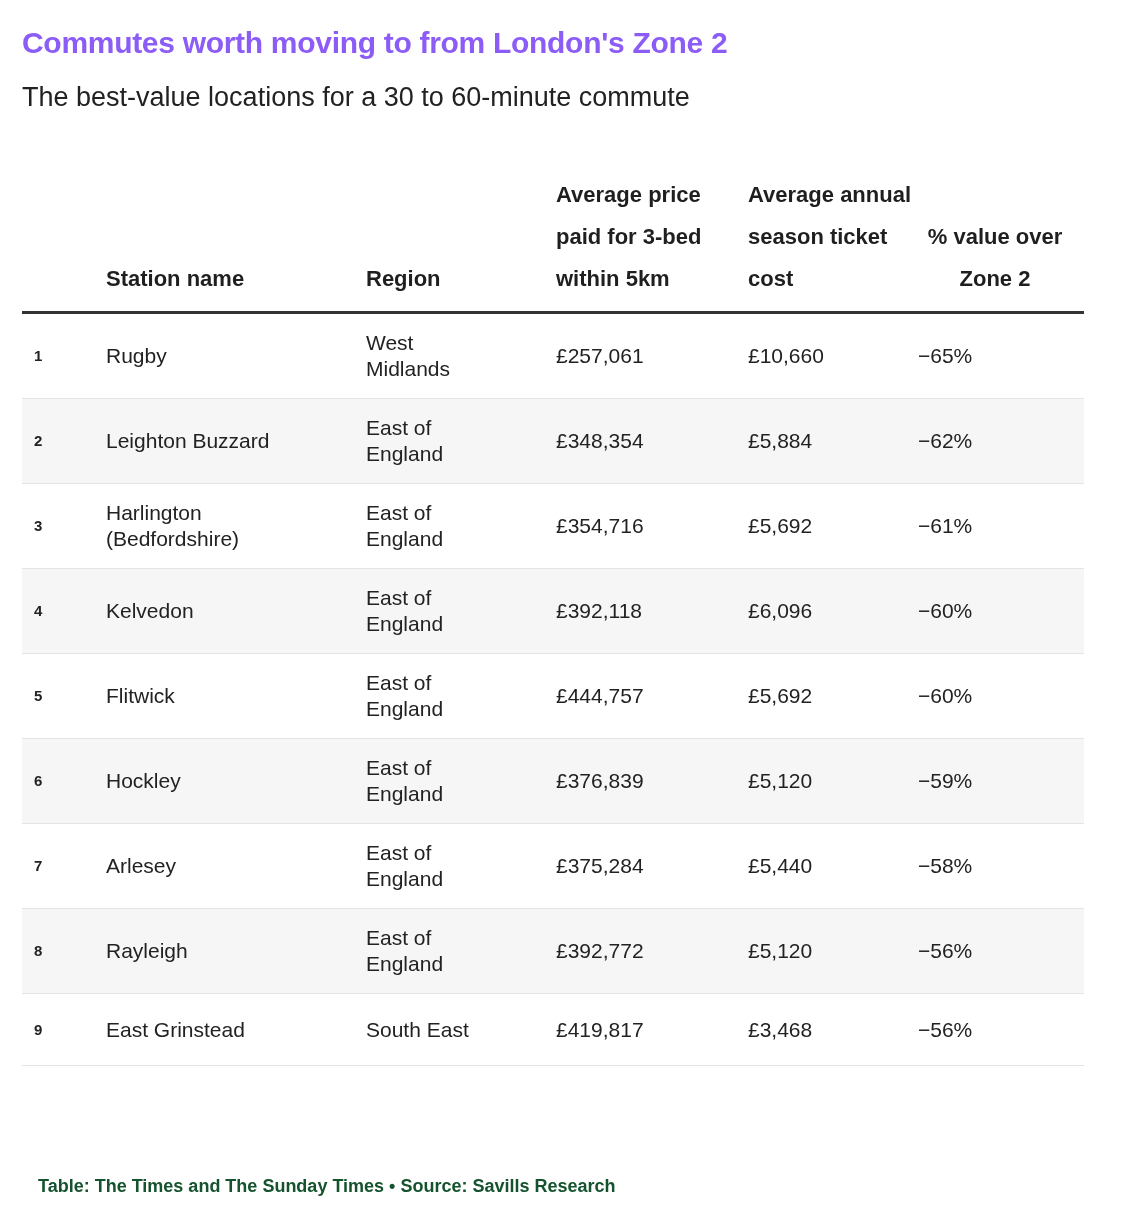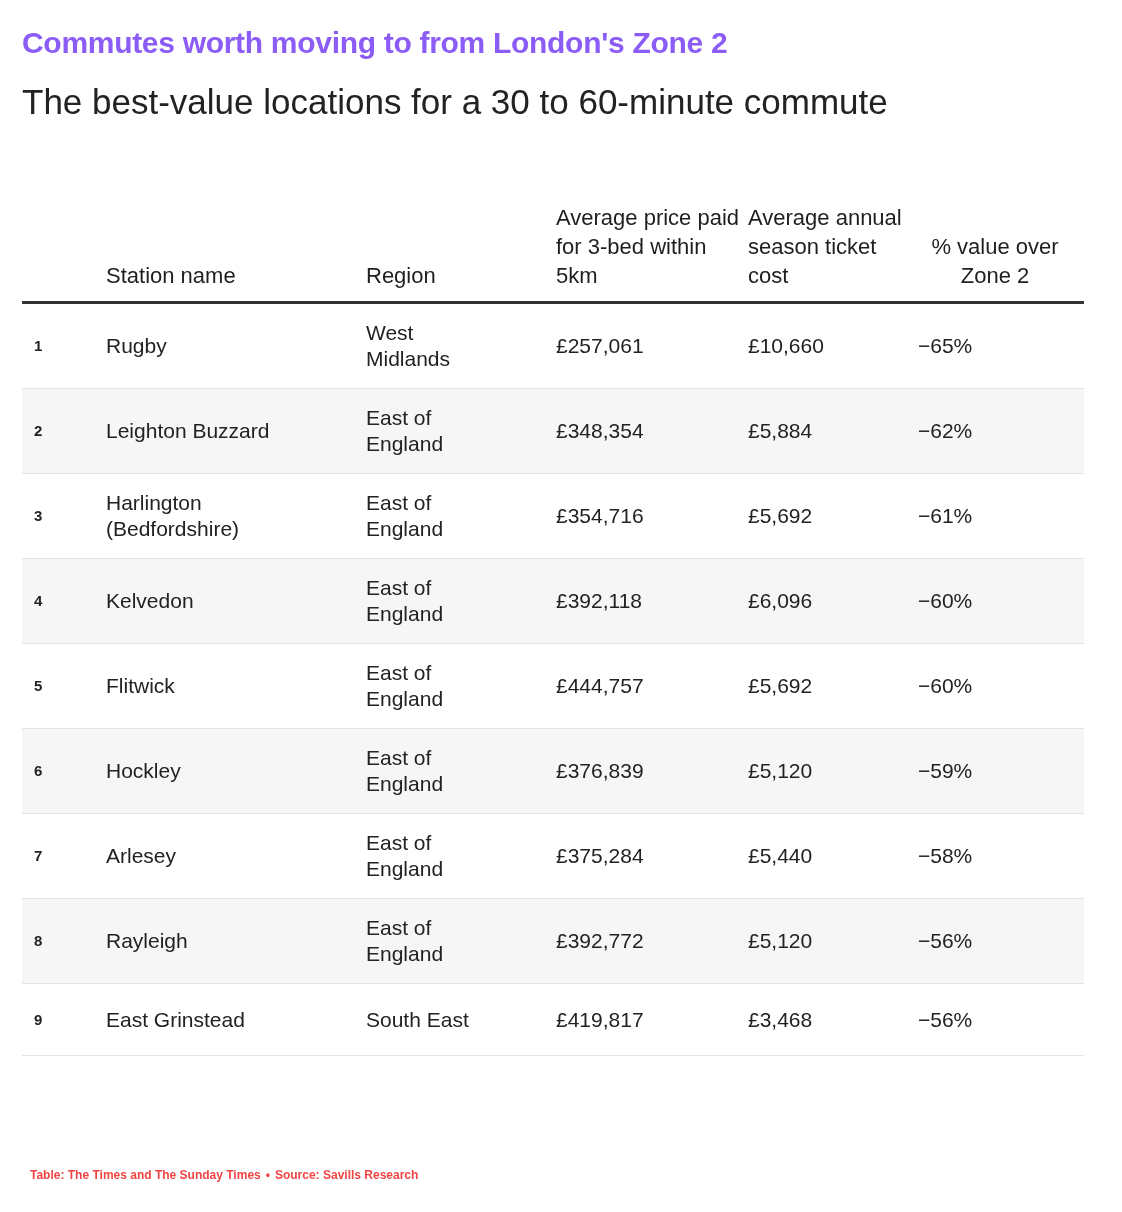--- a/index.html
+++ b/index.html
@@ -24,21 +24,21 @@
       font-weight: bold;
       letter-spacing: -0.3px;
       color: #8b5cf6;
       white-space: nowrap;
     }
     .subtitle {
       position: absolute;
       left: 22px;
       top: 82px;
       margin: 0;
-      font-size: 35px;
+      font-size: 27px;
       font-weight: normal;
       color: #222222;
       white-space: nowrap;
     }
     table.data {
       position: absolute;
       left: 22px;
       top: 170px;
       width: 1062px;
       border-collapse: collapse;
@@ -46,22 +46,22 @@
     }
     col.c-rank { width: 84px; }
     col.c-station { width: 260px; }
     col.c-region { width: 190px; }
     col.c-price { width: 192px; }
     col.c-season { width: 170px; }
     col.c-value { width: 166px; }
 
     thead th {
       font-size: 22px;
-      font-weight: normal;
-      line-height: 29px;
+      font-weight: bold;
+      line-height: 42px;
       color: #1f1f1f;
       vertical-align: bottom;
       text-align: left;
       padding: 4px 0 11px 0;
       border-bottom: 3px solid #333333;
       height: 116px;
     }
     thead th.right {
       text-align: center;
       padding-right: 12px;
@@ -85,24 +85,24 @@
       color: #222222;
     }
     tbody td.right {
       text-align: left;
       padding-right: 12px;
     }
     .footer {
       position: absolute;
       left: 22px;
       top: 1160px;
-      margin: 8px;
-      font-size: 12px;
-      font-weight: bold;
-      color: #ef4444;
+      margin: 16px;
+      font-size: 18px;
+      font-weight: bold;
+      color: #14532d;
       white-space: nowrap;
     }
     .footer .sep { padding: 0 5px; }
   </style>
 <style>td[data-name="region-cell"]{padding-right:80px;margin-top:20px;} td[data-name="station-cell"]{padding-right:60px;}</style></head>
 <body>
 
 <h1 class="title" data-name="chart-title">Commutes worth moving to from London's Zone 2</h1>
 <h2 class="subtitle" data-name="chart-subtitle">The best-value locations for a 30 to 60-minute commute</h2>
 

